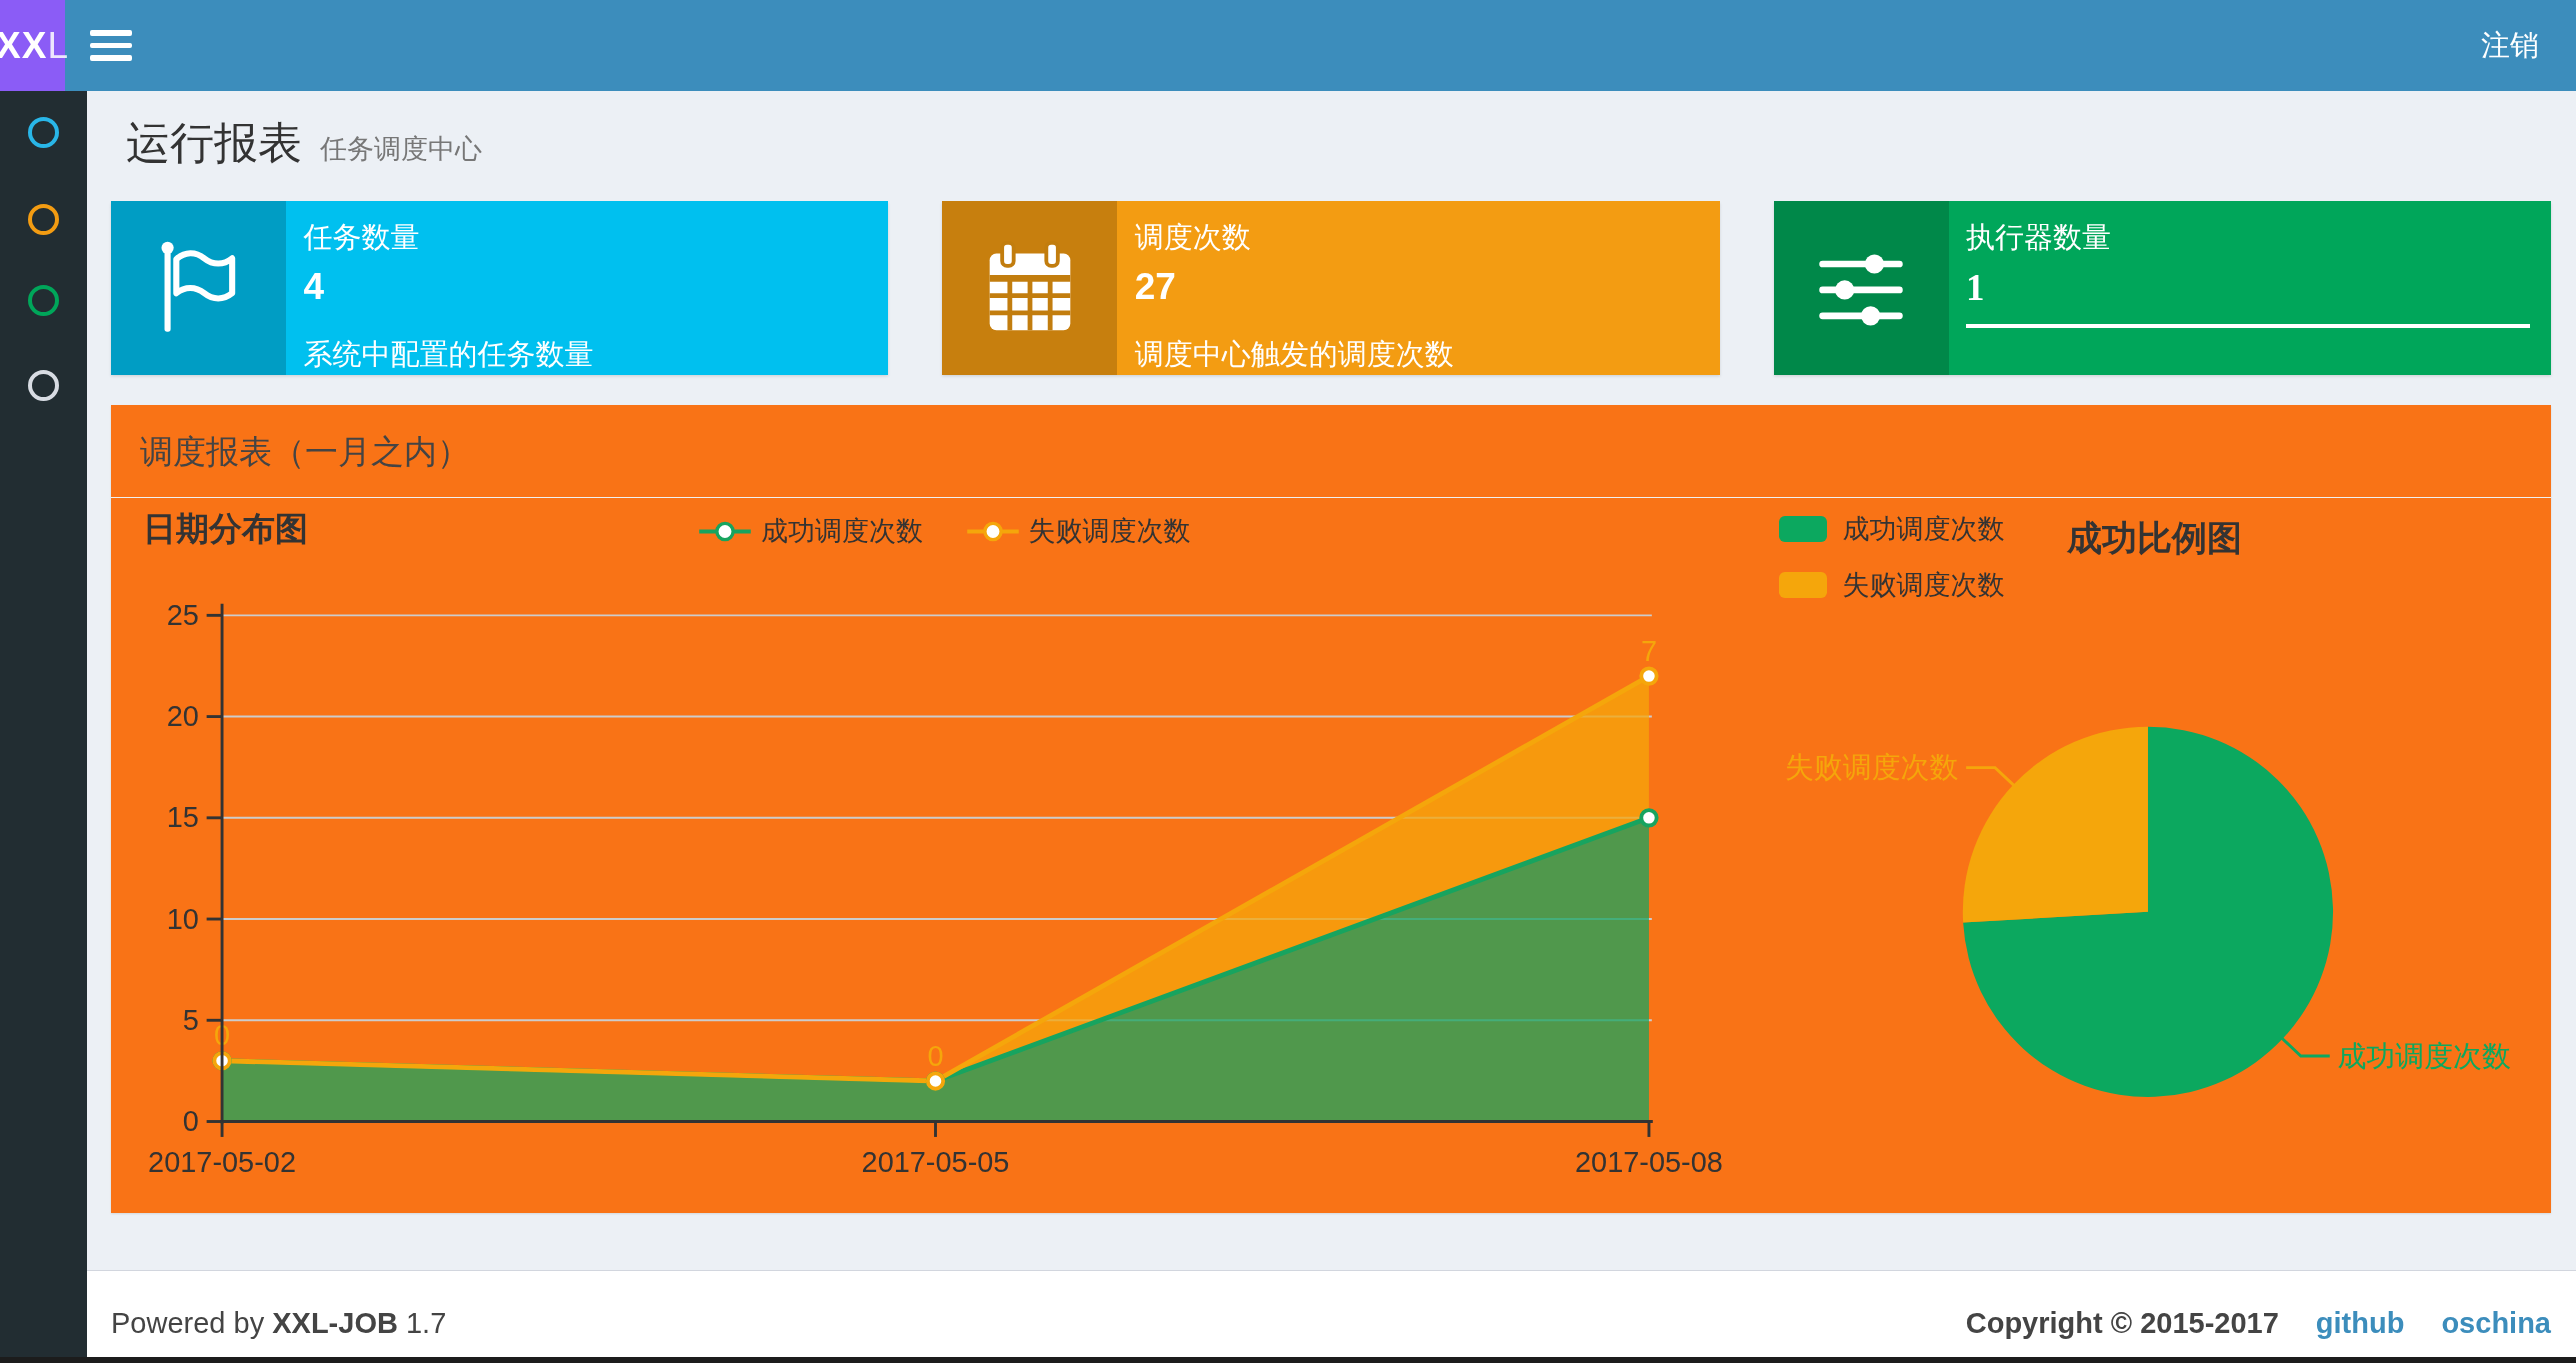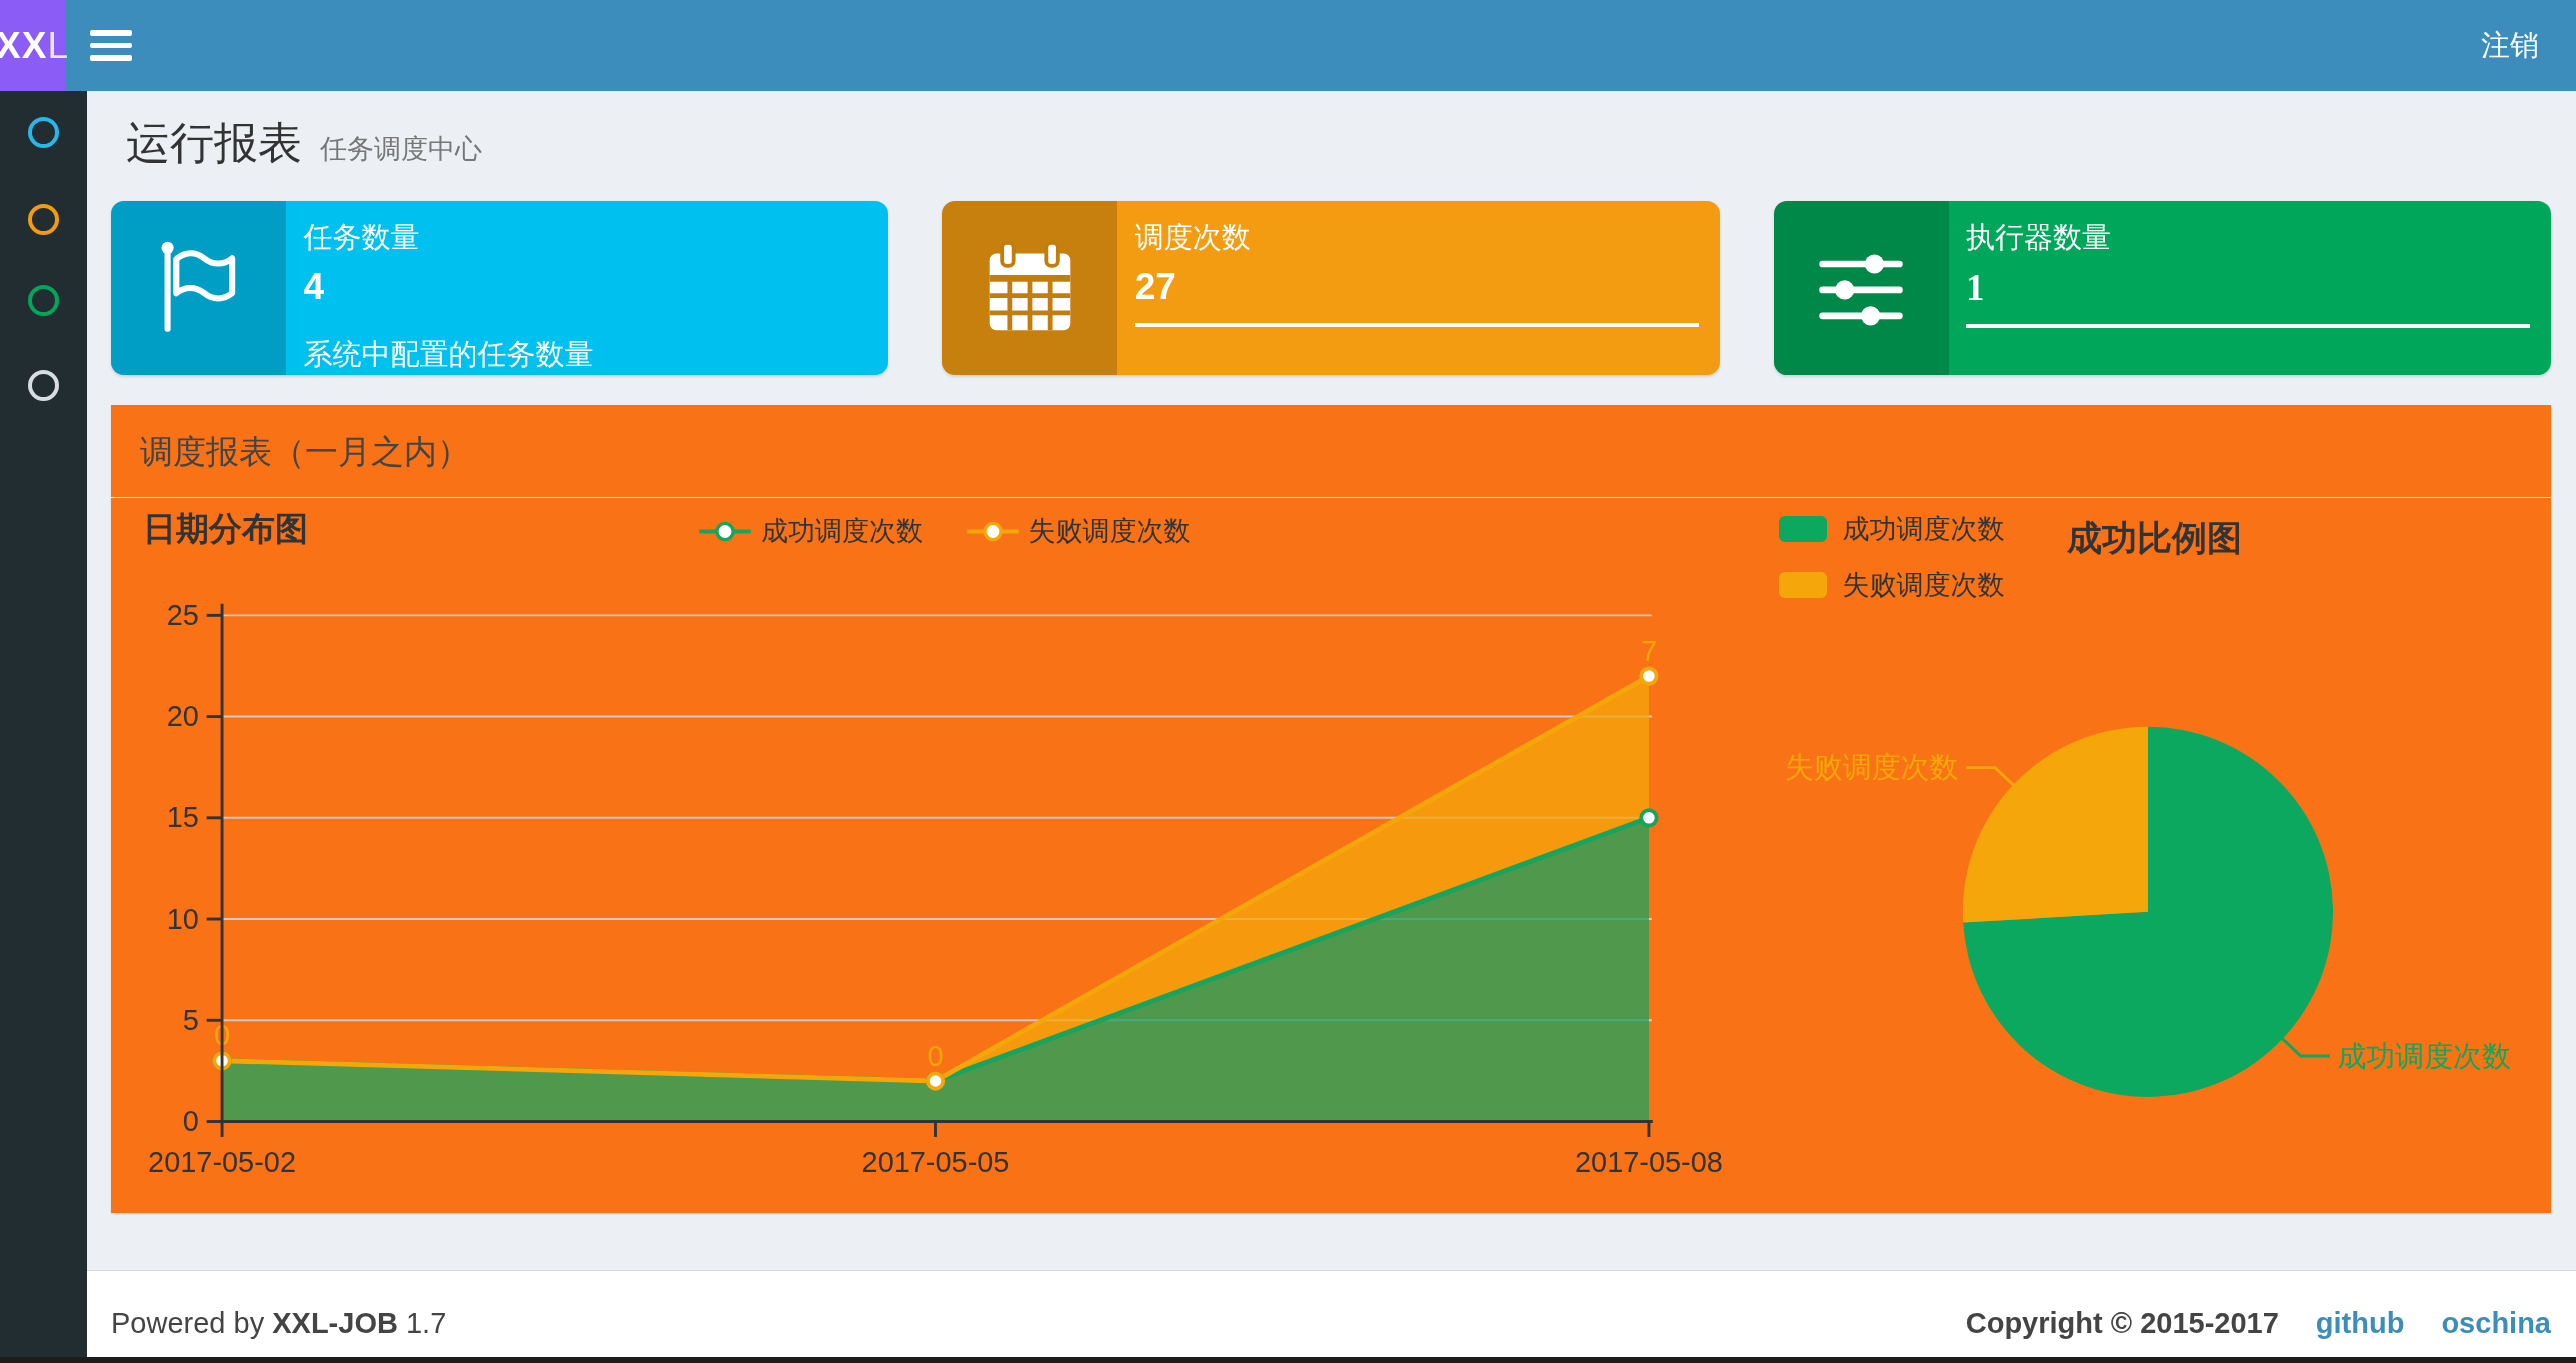--- a/index.html
+++ b/index.html
@@ -23,21 +23,21 @@
   .side-item { position:absolute; left:28px; width:31px; height:31px; border-radius:50%;
     border:4.8px solid #fff; cursor:pointer; }
 
   
   .page-header { position:absolute; left:126px; top:114px; }
   .page-title { font-size:44px; font-weight:500; color:#333; display:inline; }
   .page-subtitle { font-size:27px; color:#777; margin-left:13.5px; }
 
   
   .info-row { position:absolute; left:111px; top:201px; width:2440px; display:flex; gap:54px; }
-  .info-box { flex:1; height:174px; display:flex; color:#fff; border-radius:13px;
+  .info-box { flex:1; height:174px; display:flex; color:#fff; border-radius:0;
     box-shadow:0 1.9px 2.9px rgba(0,0,0,.12); overflow:hidden; }
   .ib-icon { width:175px; background:rgba(0,0,0,.18); display:flex; align-items:center; justify-content:center; }
   .ib-icon svg { width:96px; height:96px; }
   .ib-content { flex:1; padding:17.4px 21px 0 17.4px; display:flex; flex-direction:column; }
   .ib-label { font-size:29px; }
   .ib-number { font-size:37px; font-weight:700; margin-top:7.7px; }
   .ib-line { height:3.9px; background:#fff; margin:15.4px 0 11.6px; }
   .ib-desc { font-size:29px; }
 
   
@@ -132,20 +132,21 @@
           <line x1="8" y1="76" x2="92" y2="76" stroke="#c27d0e"></line>
         </g>
         <rect x="21" y="3" width="12" height="24" rx="5" fill="#fff" class="cal-ear" stroke="#c27d0e" stroke-width="4"></rect>
         <rect x="67" y="3" width="12" height="24" rx="5" fill="#fff" class="cal-ear" stroke="#c27d0e" stroke-width="4"></rect>
       </svg>
     </div>
     <div class="ib-content">
       <div class="ib-label">调度次数</div>
       <div class="ib-number">27</div>
       <div class="ib-line"></div>
+      <div class="ib-desc">调度中心触发的调度次数</div>
     </div>
   </div>
 
   <div class="info-box" style="background: rgb(0, 166, 90); font-family: Liberation Serif, serif;">
     <div class="ib-icon">
       <svg viewBox="0 0 100 100">
         <g stroke="#fff" stroke-width="7" stroke-linecap="round">
           <line x1="10" y1="25" x2="90" y2="25"></line>
           <line x1="10" y1="52" x2="90" y2="52"></line>
           <line x1="10" y1="79" x2="90" y2="79"></line>

